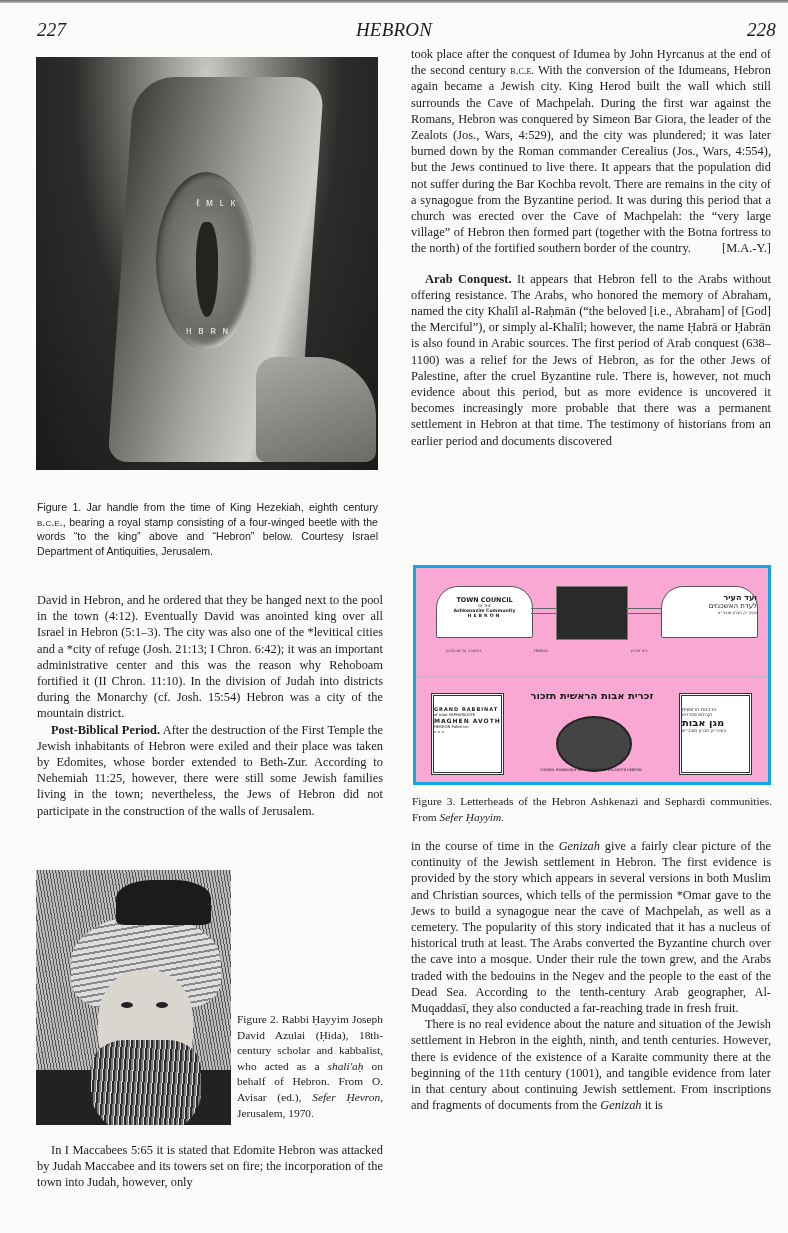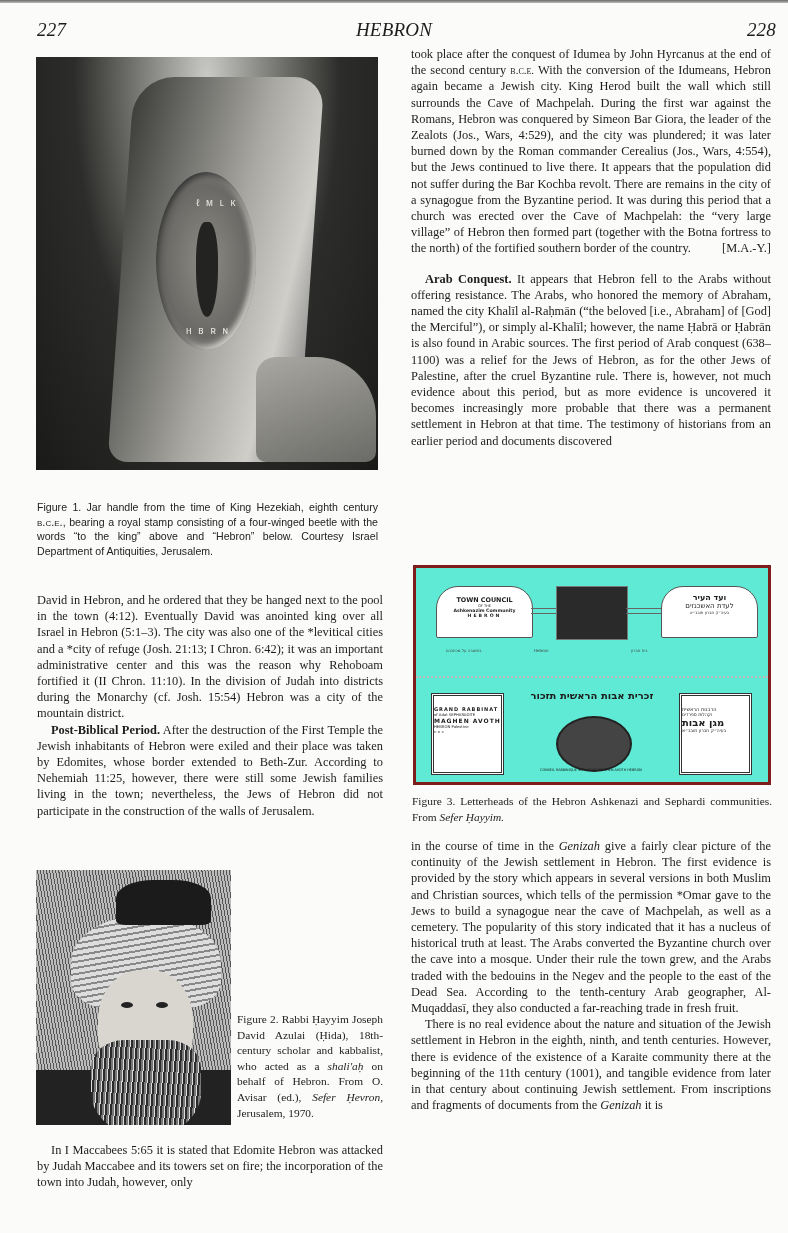--- a/index.html
+++ b/index.html
@@ -41,25 +41,25 @@
     background:repeating-linear-gradient(80deg,#555 0 1px,#bbb 1px 3px); }
   .fig2 .turban { position:absolute; left:35px; top:45px; width:150px; height:95px;
     background:repeating-linear-gradient(170deg,#ddd 0 4px,#888 4px 6px); border-radius:50% 50% 30% 30%; }
   .fig2 .cap-hat { position:absolute; left:80px; top:10px; width:95px; height:45px; background:#1b1b1b; border-radius:40% 40% 10% 10%; }
   .fig2 .face { position:absolute; left:62px; top:100px; width:95px; height:110px; background:#d9d6cf; border-radius:45% 45% 40% 40%; }
   .fig2 .eye { position:absolute; width:12px; height:6px; background:#222; border-radius:50%; top:132px; }
   .fig2 .beard { position:absolute; left:55px; top:170px; width:110px; height:95px;
     background:repeating-linear-gradient(95deg,#2a2a2a 0 2px,#777 2px 4px,#ddd 4px 5px); border-radius:30% 30% 45% 45%; }
   .fig2 .robe { position:absolute; left:0; top:200px; width:195px; height:60px; background:#222; }
   
-  .fig3 { position:absolute; left:413px; top:565px; width:358px; height:220px; background:#5eead4;
-    border:3px solid #7f1d1d; box-sizing:border-box; font-family:"DejaVu Sans",sans-serif; }
+  .fig3 { position:absolute; left:413px; top:565px; width:358px; height:220px; background:#f9a8d4;
+    border:3px solid #0ea5e9; box-sizing:border-box; font-family:"DejaVu Sans",sans-serif; }
   .lh-box { position:absolute; border:1px solid #555; background:#fff; text-align:center; }
   .lh-a { left:20px; top:18px; width:95px; height:50px; border-radius:22px 22px 2px 2px; }
-  .lh-b { left:245px; top:18px; width:95px; height:50px; border-radius:22px 22px 2px 2px; }
+  .lh-b { left:245px; top:18px; width:95px; height:50px; border-radius:22px 22px 2px 2px;text-align:right; }
   .lh-img { position:absolute; left:140px; top:18px; width:70px; height:52px; background:#2a2a2a; border:1px solid #777; }
   .lh-rule { position:absolute; top:40px; height:4px; border-top:1px solid #666; border-bottom:1px solid #666; }
   .t-town { font-size:6.4px; font-weight:bold; margin-top:9px; }
   .t-small { font-size:3.6px; }
   .t-ash { font-size:4.6px; font-weight:bold; }
   .t-heb { font-size:4.6px; letter-spacing:2px; font-weight:bold; }
   .t-hb1 { font-size:8px; font-weight:bold; margin-top:6px; }
   .t-hb2 { font-size:7px; }
   .t-hb3 { font-size:4px; }
   .lh-mid { position:absolute; top:80px; font-size:4px; color:#444; }

